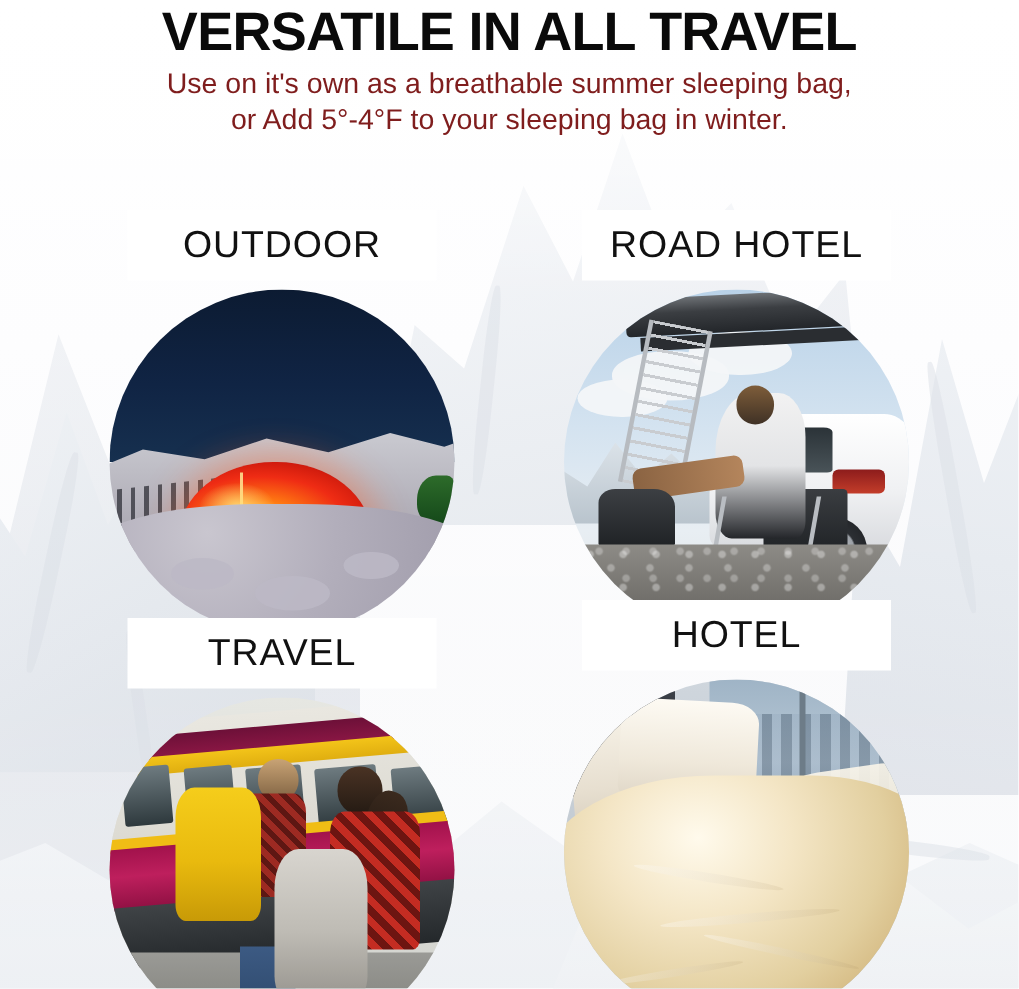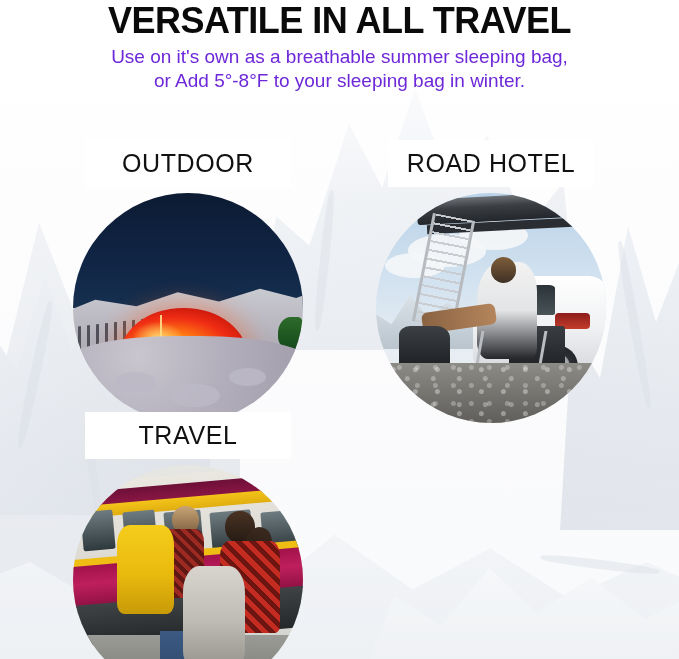--- a/index.html
+++ b/index.html
@@ -99,21 +99,21 @@
     padding-top: 2px;
     font-size: 36px;
     font-weight: bold;
     letter-spacing: -0.5px;
     color: #0a0a0a;
     line-height: 1.05;
   }
   .header-sub {
     margin: 5px auto 0;
     font-size: 19px;
-    color: #6d28d9;
+    color: #7f1d1d;
     line-height: 1.28;
     max-width: 600px;
   }
   .header-sub-line { display: block; }
 
   
   .grid { position: absolute; inset: 0; z-index: 4; border-radius: 22px; }
   .card { position: absolute; width: 300px; height: 260px; }
   .card.c0 { left: 38px;  top: 140px; }
   .card.c1 { left: 341px; top: 140px; }
@@ -452,21 +452,21 @@
     <div class="streak" style="left:540px; top:560px; width:120px; height:9px;   transform:rotate(7deg);"></div>
     <div class="streak" style="left:150px; top:620px; width:140px; height:8px;   transform:rotate(-4deg);"></div>
 
     <div class="bg-wash"></div>
   </div>
 
   <div class="header">
     <h1 class="header-title">VERSATILE IN ALL TRAVEL</h1>
     <p class="header-sub">
       <span class="header-sub-line">Use on it's own as a breathable summer sleeping bag,</span>
-      <span class="header-sub-line">or Add  5°-8°F to your sleeping bag in winter.</span>
+      <span class="header-sub-line">or Add  5°-4°F to your sleeping bag in winter.</span>
     </p>
   </div>
 
   <div class="grid">
 
     <div class="card c0">
       <div class="label-box">
         <span class="label-text">OUTDOOR</span>
       </div>
       <div class="photo">
@@ -540,15 +540,37 @@
           <div class="tv-bp-yellow"></div>
           <div class="tv-man-jeans"></div>
           <div class="tv-woman-head"></div>
           <div class="tv-woman-hair"></div>
           <div class="tv-woman-shirt"></div>
           <div class="tv-bp-grey"></div>
         </div>
       </div>
     </div>
 
+    <div class="card c3">
+      <div class="label-box">
+        <span class="label-text">HOTEL</span>
+      </div>
+      <div class="photo">
+        <div class="photo-inner">
+          <div class="ht-bg"></div>
+          <div class="ht-window"></div>
+          <div class="ht-city"></div>
+          <div class="ht-frame"></div>
+          <div class="ht-headboard"></div>
+          <div class="ht-pillow-back"></div>
+          <div class="ht-pillow-front"></div>
+          <div class="ht-sheet"></div>
+          <div class="ht-duvet"></div>
+          <div class="fold" style="left:20%; top:56%; width:44%; height:6px;  transform:rotate(9deg);"></div>
+          <div class="fold" style="left:28%; top:68%; width:52%; height:6px;  transform:rotate(-5deg);"></div>
+          <div class="fold" style="left:40%; top:78%; width:46%; height:5px;  transform:rotate(12deg);"></div>
+          <div class="fold" style="left:12%; top:84%; width:40%; height:5px;  transform:rotate(-9deg);"></div>
+        </div>
+      </div>
+    </div>
 
   </div>
 </div>
 
 </body></html>

